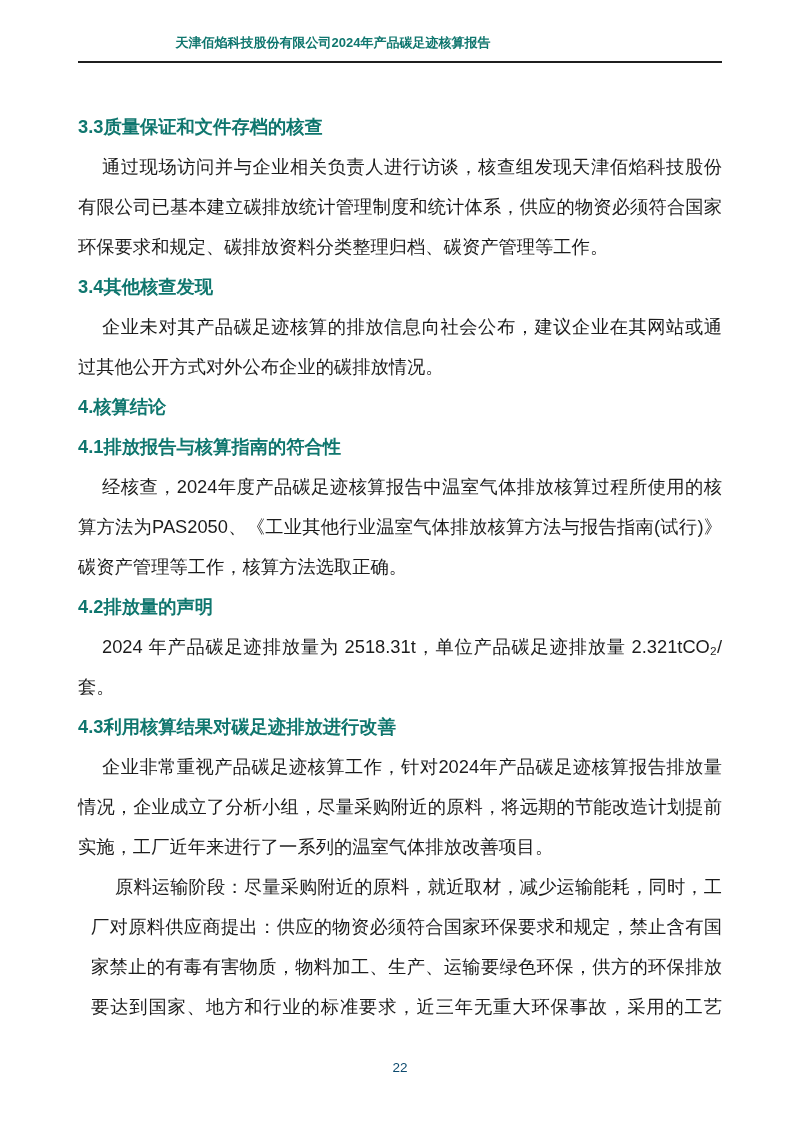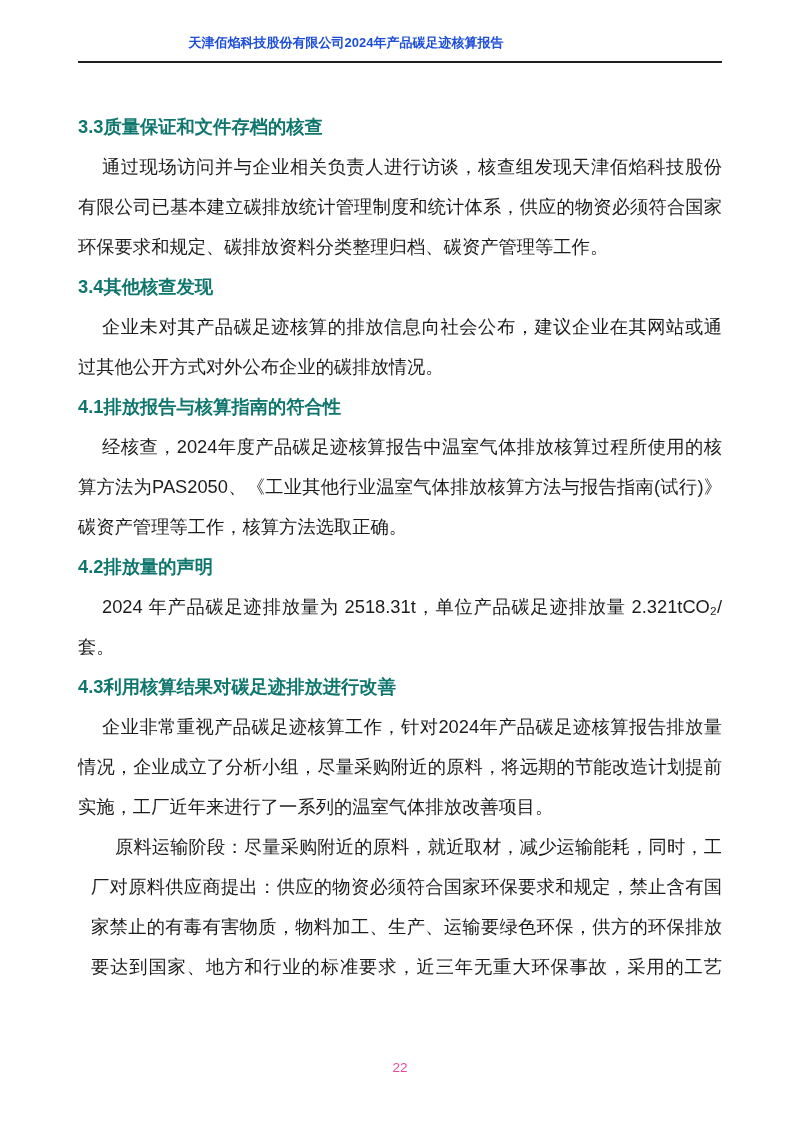--- a/index.html
+++ b/index.html
@@ -11,27 +11,27 @@
     background: #ffffff;
     font-family: "Liberation Sans", sans-serif;
     color: #1c1c1c;
     overflow: hidden;
   }
 
   
   .hdr-title {
     position: absolute;
     top: 33px;
-    left: 24px;            
+    left: 11px;            
     width: 644px;
     text-align: center;
     font-size: 13px;
     line-height: 20px;
     font-weight: bold;
-    color: #1d4ed8;
+    color: #0f766e;
   }
   .hdr-rule {
     position: absolute;
     top: 61px;
     left: 78px;
     width: 644px;
     height: 2px;
     background: #1f1f1f;
   }
 
@@ -62,38 +62,39 @@
 
   
   .ftr {
     position: absolute;
     top: 1058px;
     left: 0;
     width: 800px;
     text-align: center;
     font-size: 13.5px;
     line-height: 20px;
-    color: #ec4899;
+    color: #0c4a6e;
   }
 </style>
 </head>
 <body>
 
 <div class="page">
 
   <div class="hdr-title">天津佰焰科技股份有限公司2024年产品碳足迹核算报告</div>
   <div class="hdr-rule"></div>
 
   <main class="content">
     <div class="doc-h">3.3质量保证和文件存档的核查</div>
     <div class="doc-p">通过现场访问并与企业相关负责人进行访谈，核查组发现天津佰焰科技股份有限公司已基本建立碳排放统计管理制度和统计体系，供应的物资必须符合国家环保要求和规定、碳排放资料分类整理归档、碳资产管理等工作。</div>
 
     <div class="doc-h">3.4其他核查发现</div>
     <div class="doc-p">企业未对其产品碳足迹核算的排放信息向社会公布，建议企业在其网站或通过其他公开方式对外公布企业的碳排放情况。</div>
 
+    <div class="doc-h">4.核算结论</div>
 
     <div class="doc-h">4.1排放报告与核算指南的符合性</div>
     <div class="doc-p">经核查，2024年度产品碳足迹核算报告中温室气体排放核算过程所使用的核算方法为PAS2050、《工业其他行业温室气体排放核算方法与报告指南(试行)》碳资产管理等工作，核算方法选取正确。</div>
 
     <div class="doc-h">4.2排放量的声明</div>
     <div class="doc-p">2024 年产品碳足迹排放量为 2518.31t，单位产品碳足迹排放量 2.321tCO₂/套。</div>
 
     <div class="doc-h">4.3利用核算结果对碳足迹排放进行改善</div>
     <div class="doc-p">企业非常重视产品碳足迹核算工作，针对2024年产品碳足迹核算报告排放量情况，企业成立了分析小组，尽量采购附近的原料，将远期的节能改造计划提前实施，工厂近年来进行了一系列的温室气体排放改善项目。</div>
     <div class="doc-p cont">原料运输阶段：尽量采购附近的原料，就近取材，减少运输能耗，同时，工厂对原料供应商提出：供应的物资必须符合国家环保要求和规定，禁止含有国家禁止的有毒有害物质，物料加工、生产、运输要绿色环保，供方的环保排放要达到国家、地方和行业的标准要求，近三年无重大环保事故，采用的工艺</div>

